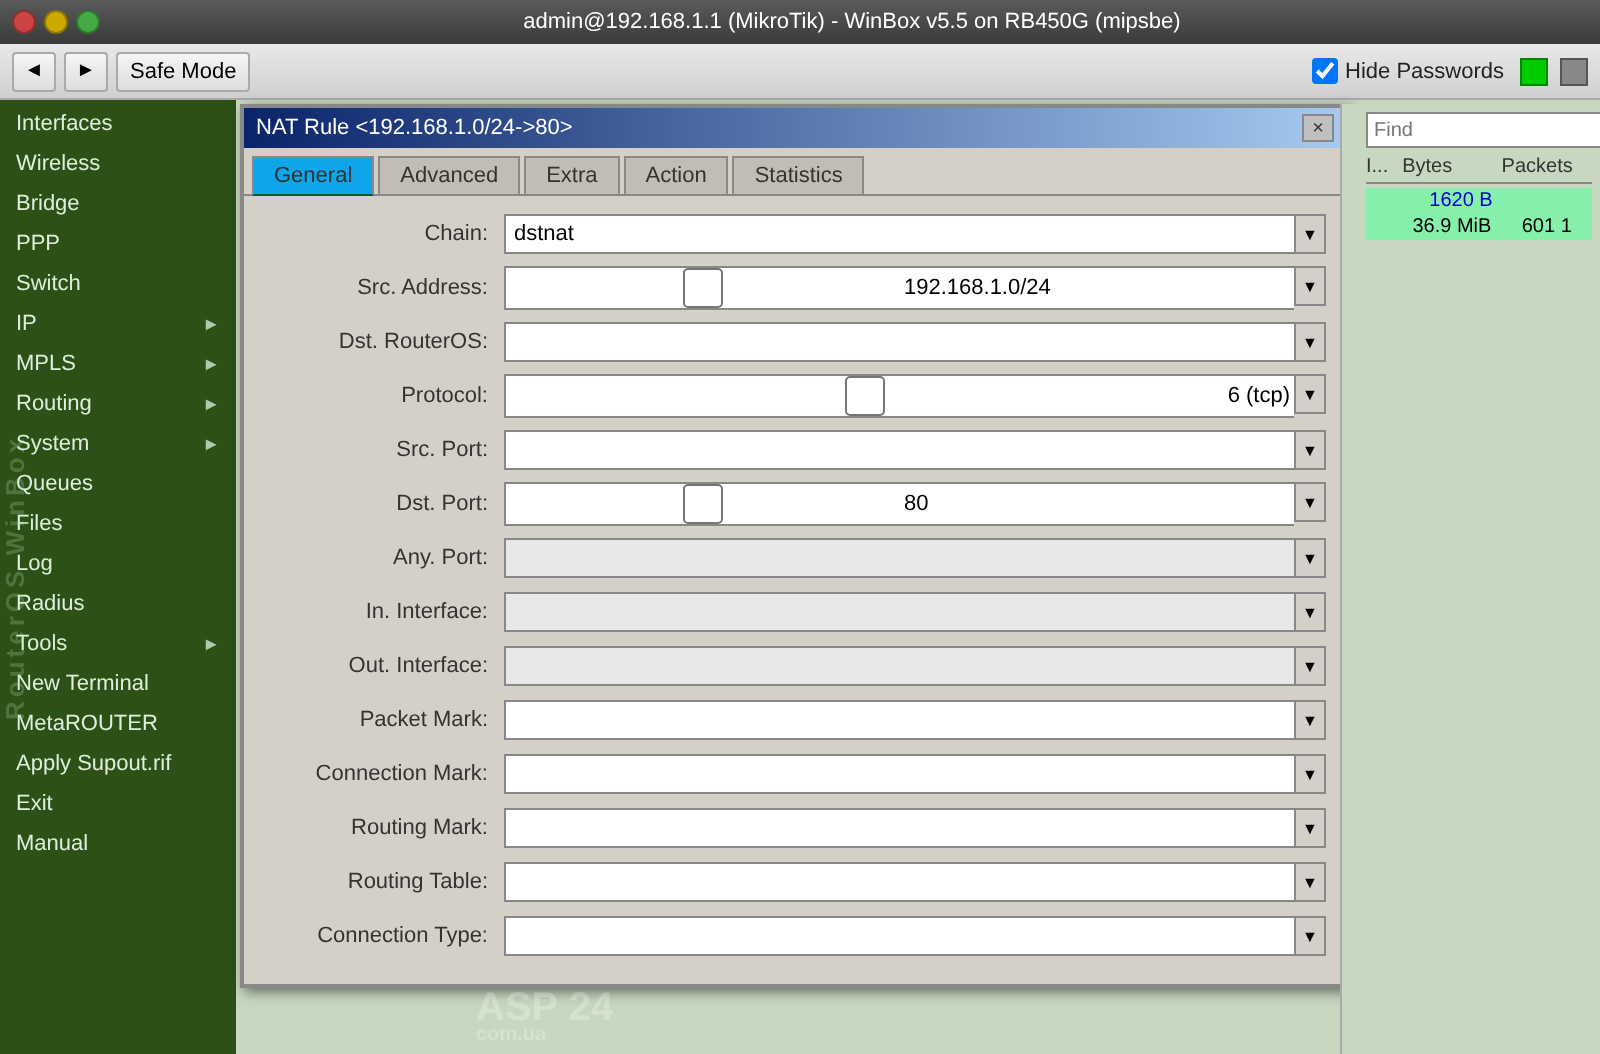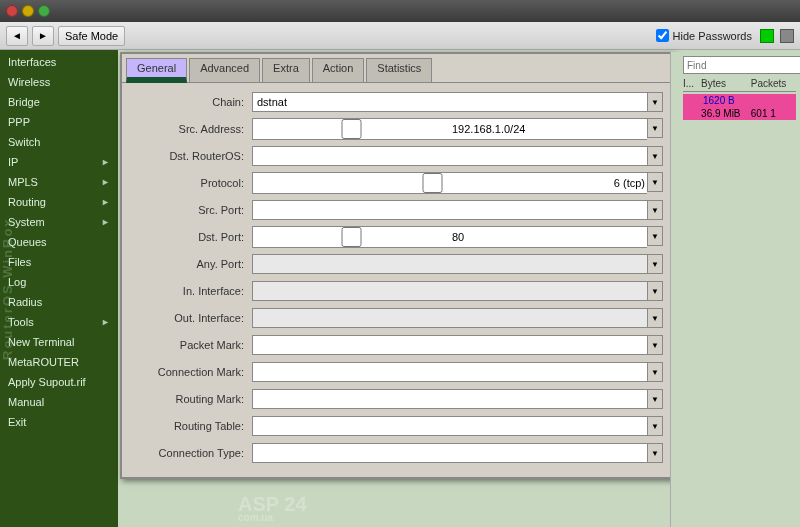--- a/index.html
+++ b/index.html
@@ -119,22 +119,22 @@
     .dialog-tab {
       padding: 3px 10px;
       background: #c0bdb5;
       border: 1px solid #888;
       border-bottom: none;
       cursor: pointer;
       font-size: 11px;
       color: #333;
     }
     .dialog-tab.active {
-      background: #c4b5fd;
-      border-bottom: 6px solid #14532d;
+      background: #0ea5e9;
+      border-bottom: 1px solid #14532d;
       margin-bottom: -1px;
       z-index: 1;
     }
     .dialog-body {
       padding: 8px 10px;
       background: #d4d0c8;
     }
     .form-row {
       display: flex;
       align-items: center;
@@ -229,21 +229,21 @@
       display: flex;
       font-size: 10px;
       color: #333;
       border-bottom: 1px solid #888;
       padding-bottom: 2px;
       margin-bottom: 2px;
     }
     .col-i { width: 20px; }
     .col-bytes { width: 55px; }
     .col-packets { width: 50px; }
-    .data-row { display: flex; font-size: 10px; color: #000; background: #ec4899; padding: 1px 0; }
+    .data-row { display: flex; font-size: 10px; color: #000; background: #86efac; padding: 1px 0; text-align: center; }
     .data-cell-bytes { color: #0000cc; font-size: 10px; }
 
     
     .main-watermark {
       position: absolute;
       top: 50%;
       left: 50%;
       transform: translate(-50%, -50%);
       color: rgba(180,200,160,0.4);
       font-size: 48px;
@@ -284,20 +284,21 @@
   </style>
 </head>
 <body>
 
 <div class="title-bar">
   <div class="title-bar-buttons">
     <div class="tb-btn close"></div>
     <div class="tb-btn min"></div>
     <div class="tb-btn max"></div>
   </div>
+  <span class="title-text">admin@192.168.1.1 (MikroTik) - WinBox v5.5 on RB450G (mipsbe)</span>
 </div>
 
 <div class="toolbar">
   <button class="toolbar-btn nav-btn">◄</button>
   <button class="toolbar-btn nav-btn">►</button>
   <button class="toolbar-btn">Safe Mode</button>
   <div class="hide-pass">
     <input type="checkbox" checked="" style="">
     <span>Hide Passwords</span>
     <div class="green-indicator"></div>
@@ -359,31 +360,35 @@
     <div class="sidebar-item">
       <span>New Terminal</span>
     </div>
     <div class="sidebar-item">
       <span>MetaROUTER</span>
     </div>
     <div class="sidebar-item">
       <span>Apply Supout.rif</span>
     </div>
     <div class="sidebar-item">
+      <span>Exit</span>
+    </div>
+    <div class="sidebar-item">
       <span>Manual</span>
-    </div>
-    <div class="sidebar-item">
-      <span>Exit</span>
     </div>
   </div>
 
   <div class="content-area">
     <div class="main-watermark">ASP 24</div>
 
     <div class="dialog">
+      <div class="dialog-title">
+        <span>NAT Rule &lt;192.168.1.0/24-&gt;80&gt;</span>
+        <div class="dialog-close-btn">×</div>
+      </div>
       <div class="dialog-tabs">
         <div class="dialog-tab active">General</div>
         <div class="dialog-tab">Advanced</div>
         <div class="dialog-tab">Extra</div>
         <div class="dialog-tab">Action</div>
         <div class="dialog-tab">Statistics</div>
       </div>
       <div class="dialog-body">
 
         <div class="form-row">

